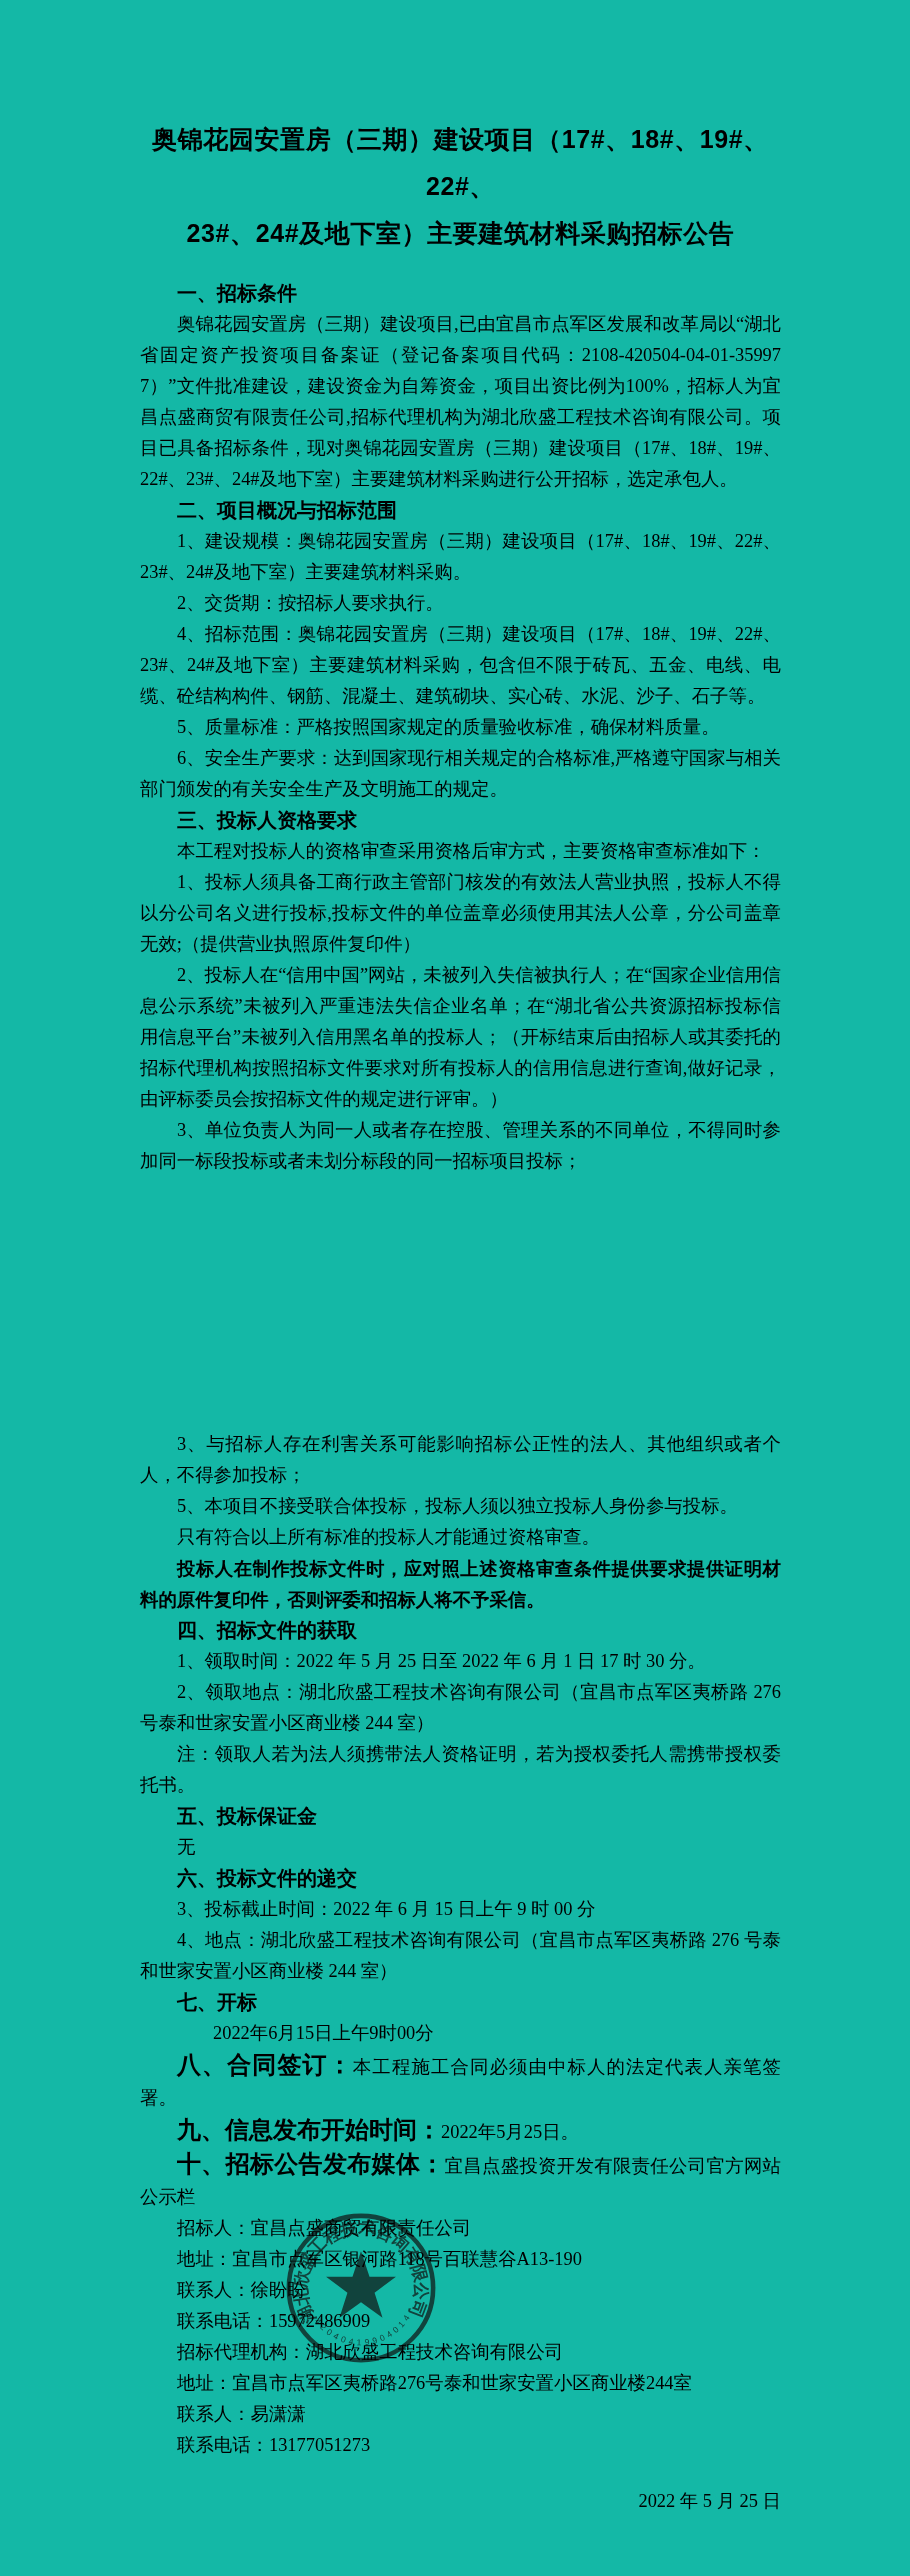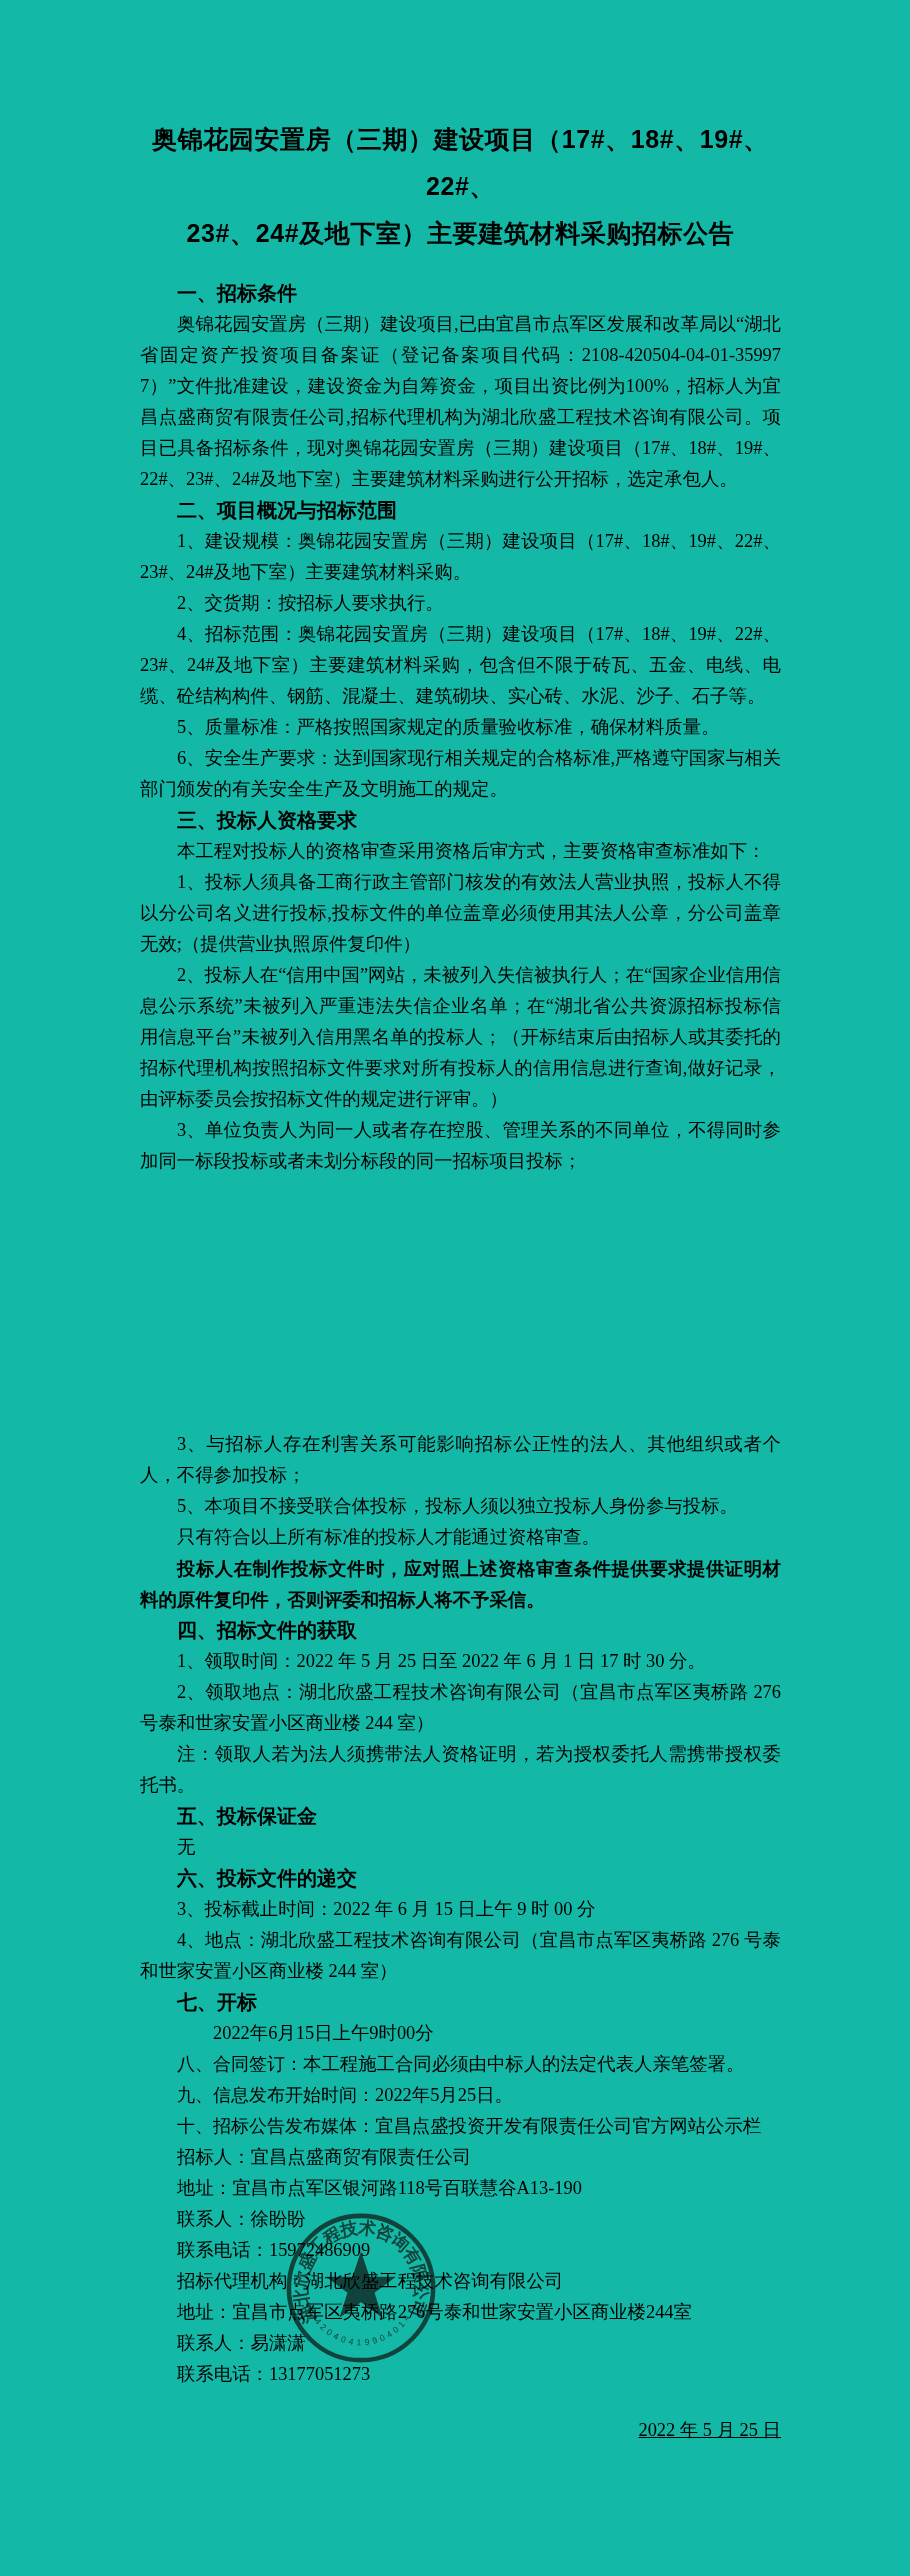--- a/index.html
+++ b/index.html
@@ -48,32 +48,31 @@
   }
   .para.body-bold {
     font-family: "Liberation Sans", "DejaVu Sans", sans-serif;
     font-weight: bold;
   }
   .para.body-indent4 {
     text-indent: 73px;
   }
   .para .lead {
     font-family: "Liberation Sans", "DejaVu Sans", sans-serif;
-    font-weight: normal;
-    font-size: 18px;
+    font-weight: bold;
+    font-size: 24px;
   }
   .pagebreak {
     height: 252px;
   }
   .date-line {
     margin-top: 25px;
     text-align: right;
     font-size: 18.4px;
     line-height: 31px;
-    text-decoration: underline;
   }
   .seal {
     position: absolute;
     left: 282px;
     top: 2209px;
     width: 158px;
     height: 158px;
     mix-blend-mode: multiply;
     opacity: 0.9;
     pointer-events: none;

